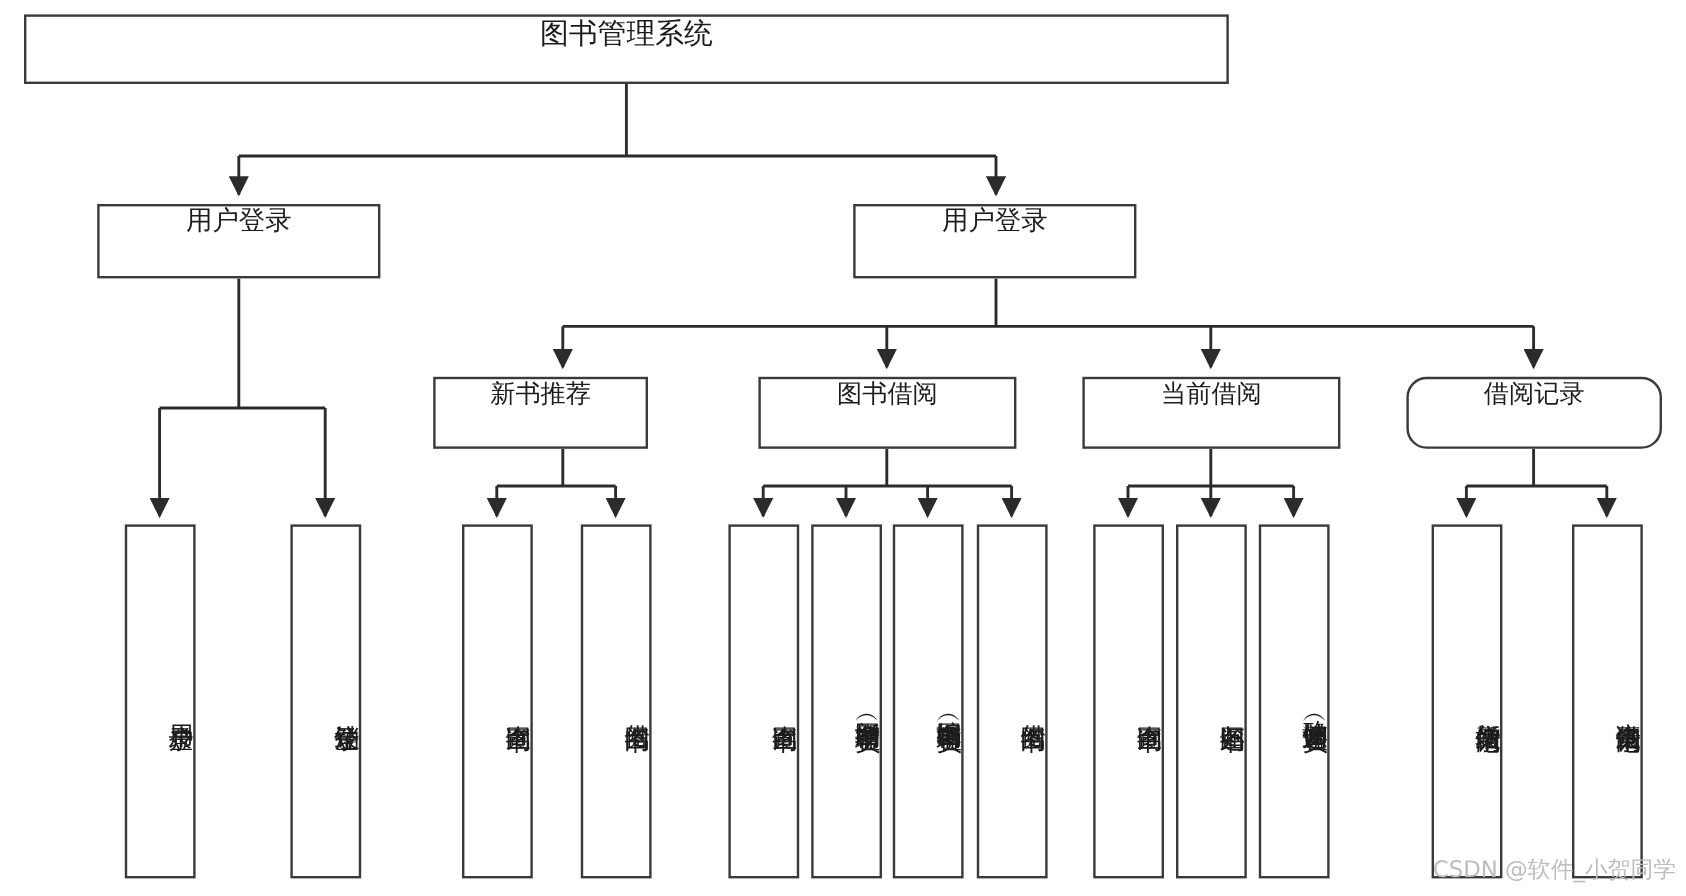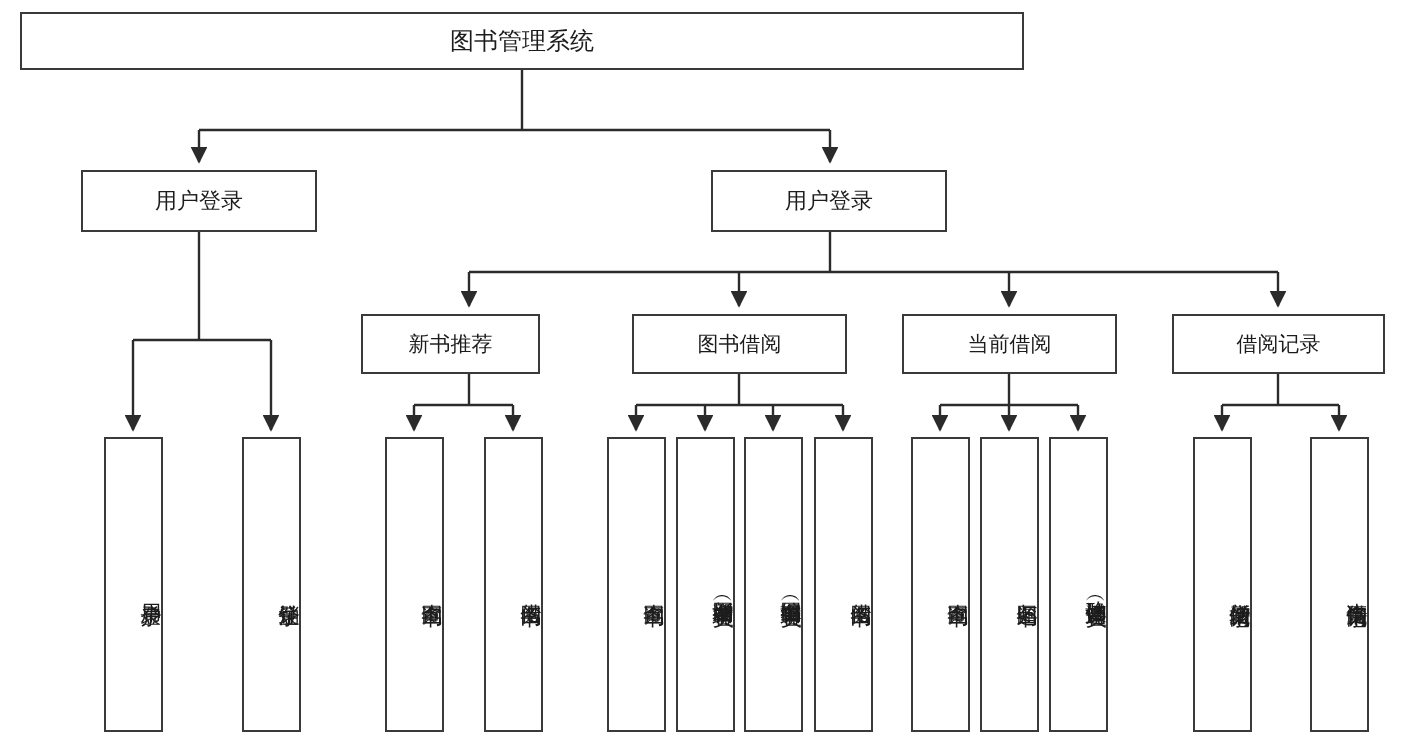--- a/index.html
+++ b/index.html
@@ -25,21 +25,21 @@
     width: 1405px;
     height: 747px;
     pointer-events: none;
   }
   .node {
     position: absolute;
     box-sizing: border-box;
     border: 2px solid #3a3a3a;
     background: #ffffff;
     display: flex;
-    align-items: center;
+    align-items: flex-start;
     justify-content: center;
     text-align: center;
     color: #1c1c1c;
   }
   .node .label {
     display: block;
     line-height: 1.18;
     white-space: pre-line;
   }
   
@@ -135,21 +135,21 @@
 
   <div class="node h-lv3" style="left:361px; top:314px; width:179px; height:60px;">
     <span class="label">新书推荐</span>
   </div>
   <div class="node h-lv3" style="left:632px; top:314px; width:215px; height:60px;">
     <span class="label">图书借阅</span>
   </div>
   <div class="node h-lv3" style="left:902px; top:314px; width:215px; height:60px;">
     <span class="label">当前借阅</span>
   </div>
-  <div class="node h-lv3" style="left:1172px; top:314px; width:213px; height:60px;">
+  <div class="node h-lv3" style="left:1172px; top:314px; width:213px; height:60px;border-radius:17px;">
     <span class="label">借阅记录</span>
   </div>
 
   <div class="node vertical" style="left:104px; top:437px; width:59px; height:295px;">
     <span class="label">用户登录</span>
   </div>
   <div class="node vertical" style="left:242px; top:437px; width:59px; height:295px;">
     <span class="label">注销登录</span>
   </div>
 
@@ -183,14 +183,15 @@
     <span class="label">确认归还（管理员）</span>
   </div>
 
   <div class="node vertical" style="left:1193px; top:437px; width:59px; height:295px;">
     <span class="label">新增借阅记录</span>
   </div>
   <div class="node vertical" style="left:1310px; top:437px; width:59px; height:295px;">
     <span class="label">查询借阅记录</span>
   </div>
 
+  <div class="watermark" style="left:1194px; top:712px;">CSDN @软件_小贺同学</div>
 
 </div>
 
 </body></html>

